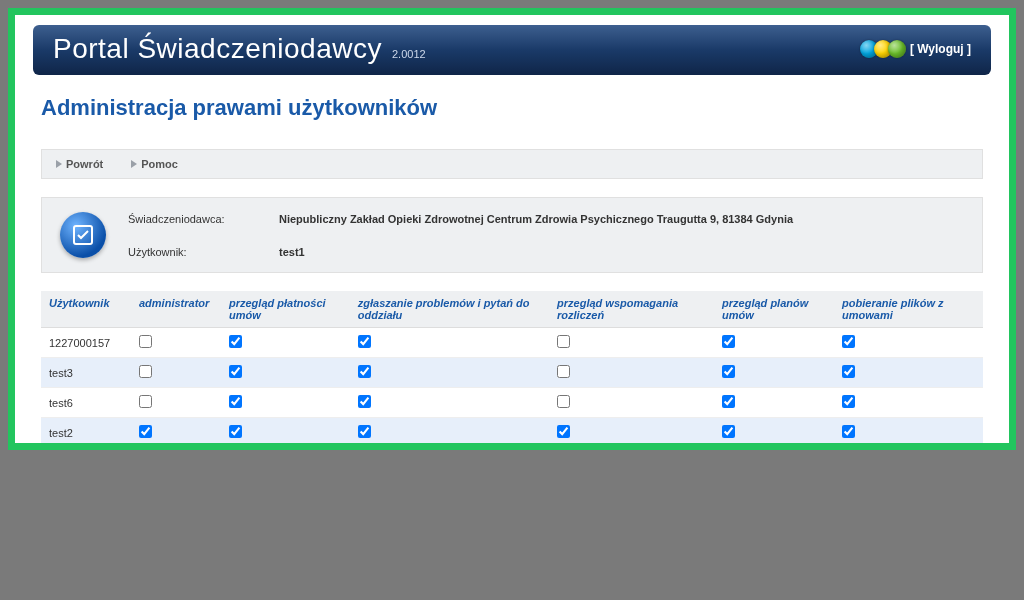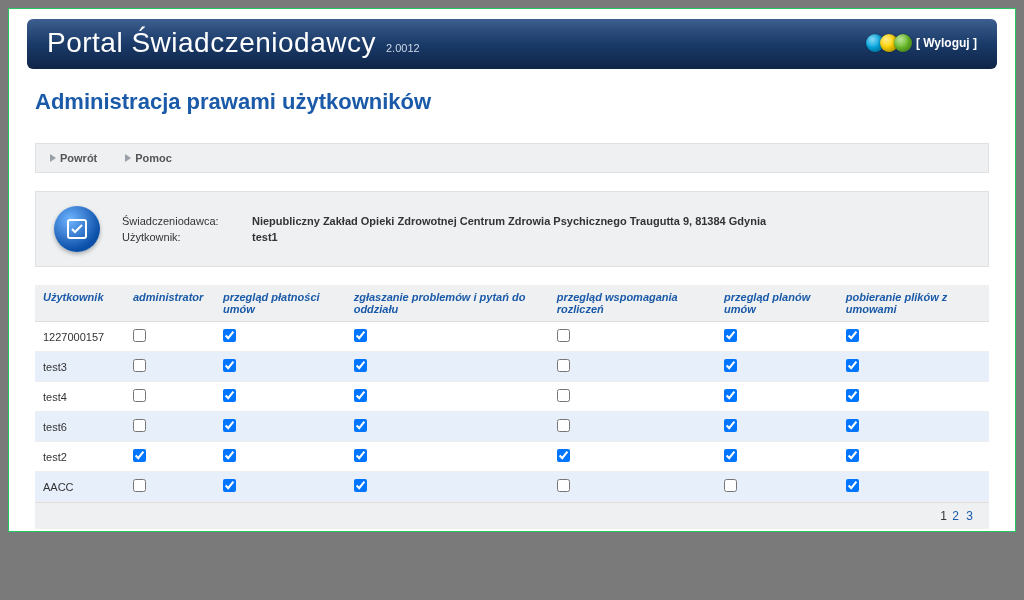--- a/index.html
+++ b/index.html
@@ -5,23 +5,23 @@
   * { box-sizing: border-box; margin: 0; padding: 0; }
   body {
     font-family: Verdana, Arial, sans-serif;
     background: #7a7a7a;
     padding: 8px;
     font-size: 11px;
   }
   .window {
     background: #4c1d95;
     width: 100%;
-    height: 524px;
+    height: 442px;
     overflow-y: scroll;
-    border: 1px solid #22c55e;
+    border: 7px solid #22c55e;
     position: relative;
   }
   .page {
     background: #fff;
     padding: 10px 18px 30px 18px;
   }
   .header-bar {
     background: linear-gradient(to bottom, #3d5f8f 0%, #1a3a68 50%, #0f2548 100%);
     border-radius: 6px;
     padding: 8px 20px 10px 20px;
@@ -91,20 +91,21 @@
     display: flex; align-items: center; justify-content: center;
     box-shadow: 0 2px 4px rgba(0,0,0,.3);
   }
   .info-icon svg { width: 24px; height: 24px; }
   .info-grid {
     display: grid;
     grid-template-columns: 130px auto;
     row-gap: 4px;
     font-size: 11px;
     color: #333;
+    gap: 21px;
   }
   .info-grid .label { color: #333; }
   .info-grid .value { font-weight: bold; }
   table.perm {
     width: 100%;
     border-collapse: collapse;
     font-size: 11px;
   }
   table.perm thead th {
     background: #eef0f2;
@@ -210,29 +211,20 @@
             <tr>
               <td>test3</td>
               <td><input type="checkbox" style=""></td>
               <td><input type="checkbox" checked="" style=""></td>
               <td><input type="checkbox" checked="" style=""></td>
               <td><input type="checkbox" style=""></td>
               <td><input type="checkbox" checked="" style=""></td>
               <td><input type="checkbox" checked="" style=""></td>
             </tr>
             <tr>
-              <td>test4</td>
-              <td><input type="checkbox" style=""></td>
-              <td><input type="checkbox" checked="" style=""></td>
-              <td><input type="checkbox" checked="" style=""></td>
-              <td><input type="checkbox" style=""></td>
-              <td><input type="checkbox" checked="" style=""></td>
-              <td><input type="checkbox" checked="" style=""></td>
-            </tr>
-            <tr>
               <td>test6</td>
               <td><input type="checkbox" style=""></td>
               <td><input type="checkbox" checked="" style=""></td>
               <td><input type="checkbox" checked="" style=""></td>
               <td><input type="checkbox" style=""></td>
               <td><input type="checkbox" checked="" style=""></td>
               <td><input type="checkbox" checked="" style=""></td>
             </tr>
             <tr>
               <td>test2</td>

